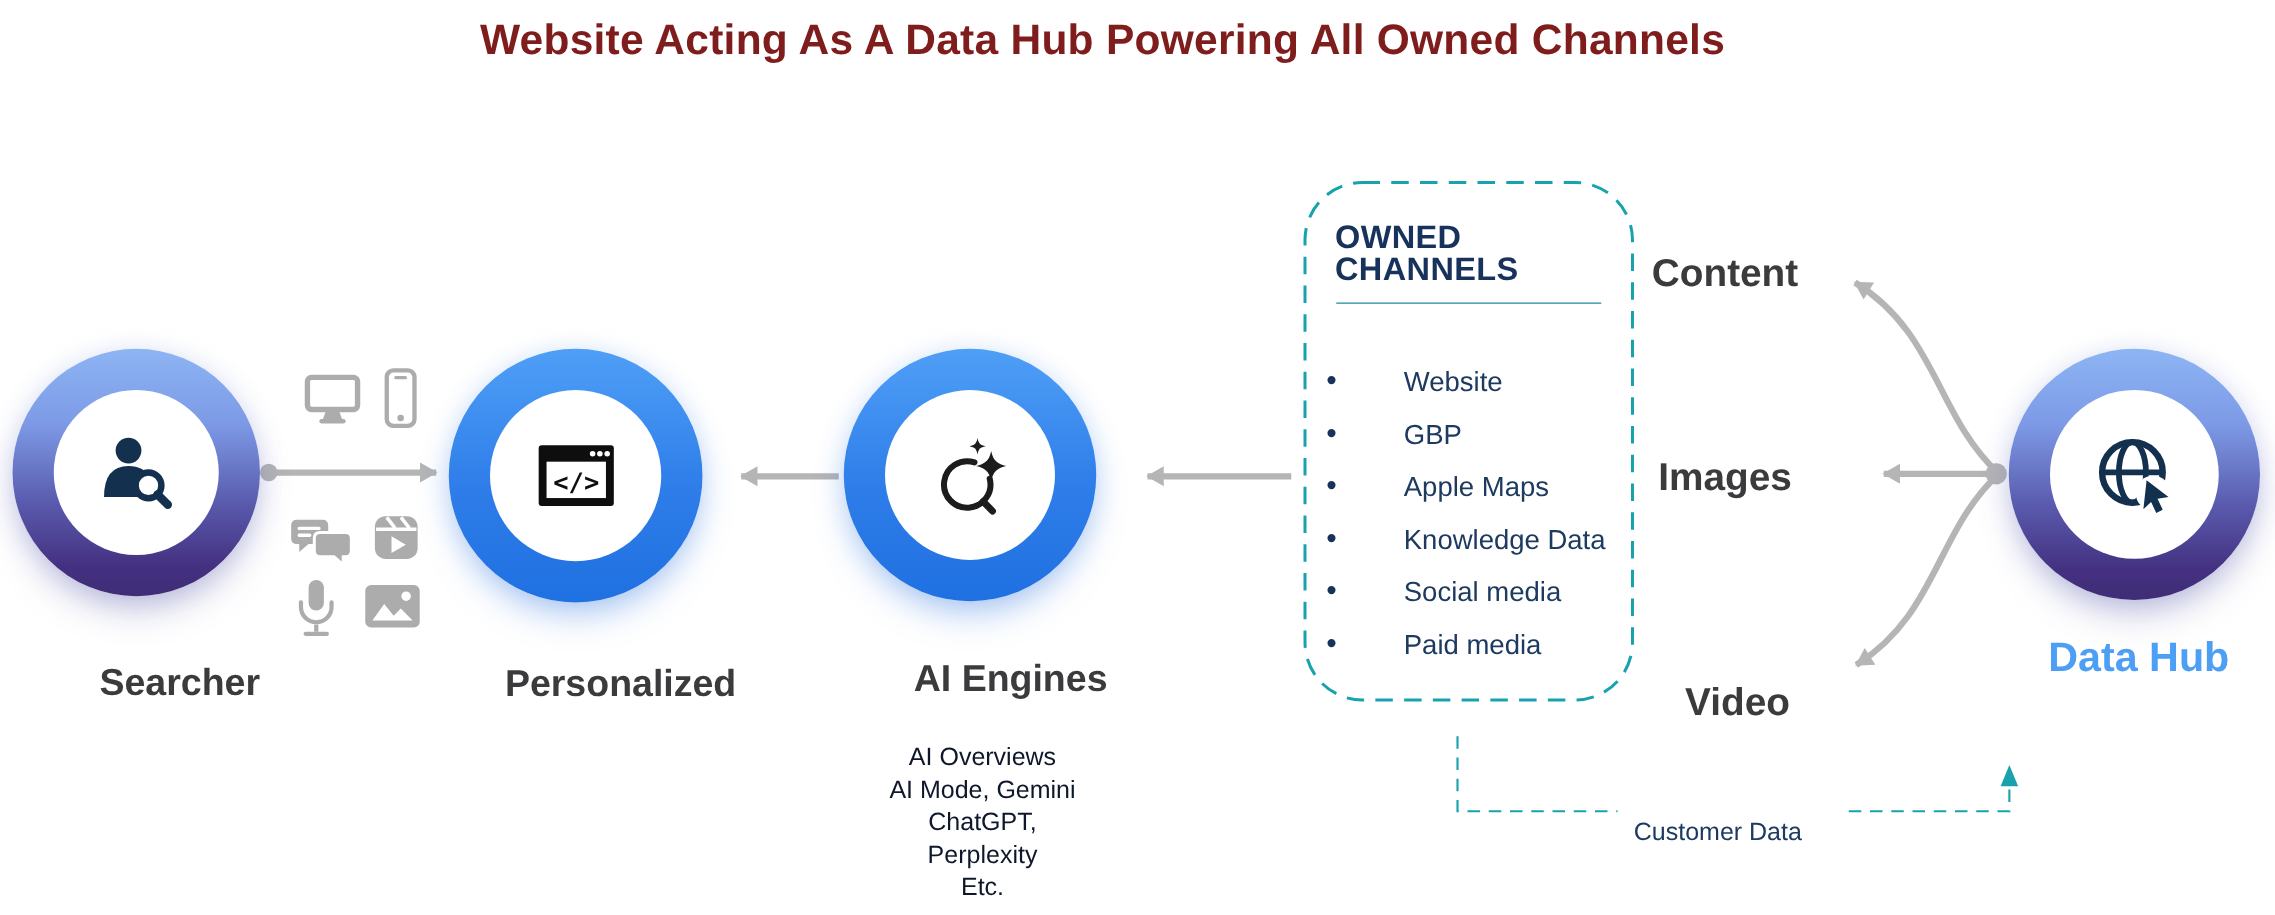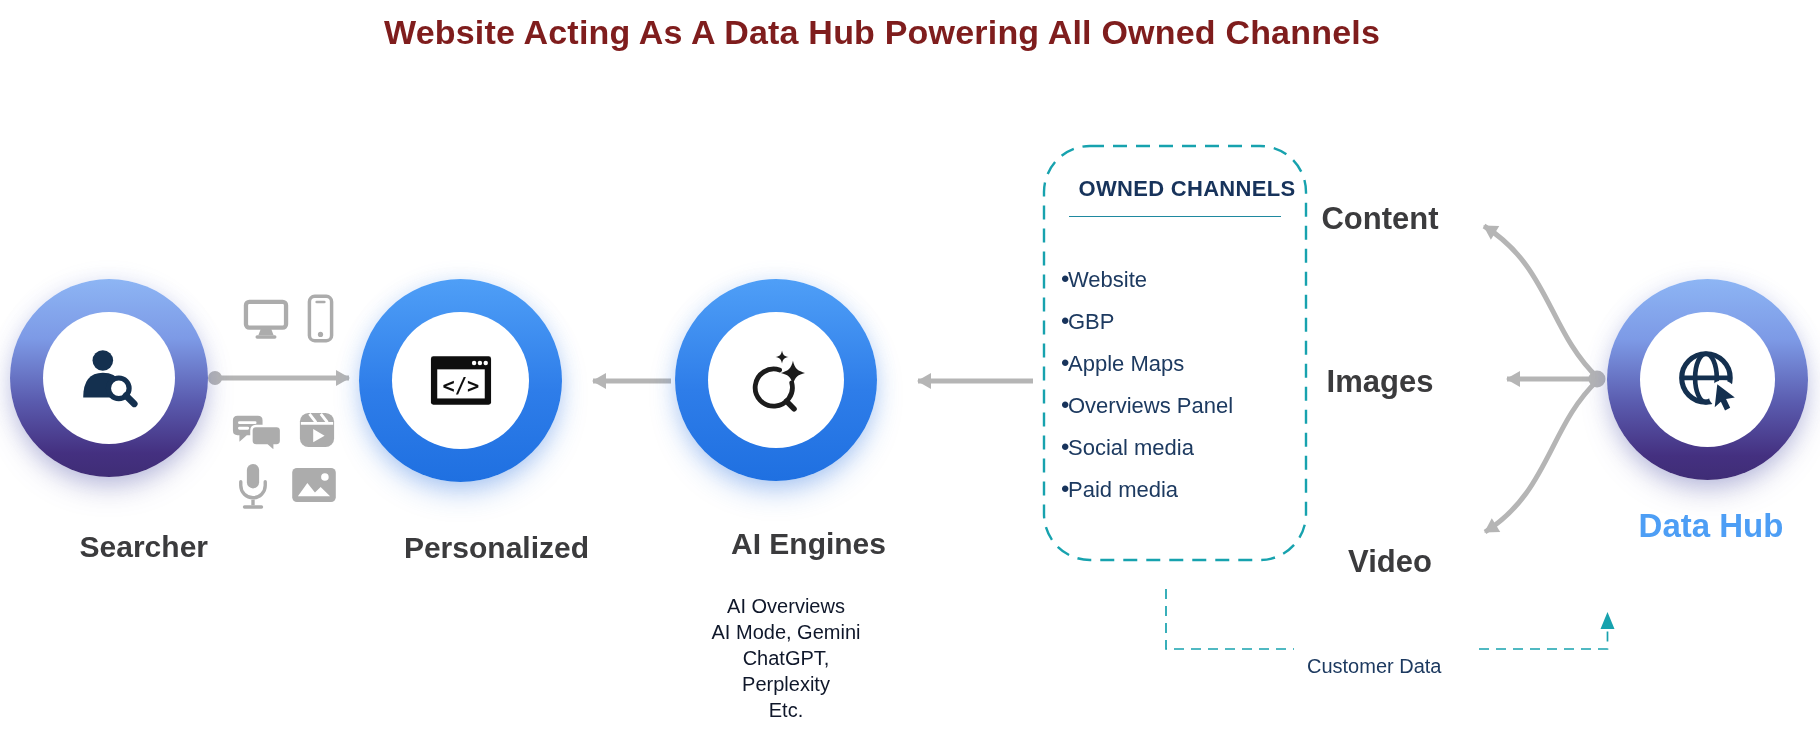--- a/index.html
+++ b/index.html
@@ -22,25 +22,25 @@
 
   .nlabel { position:absolute; text-align:right; font-weight:700; color:#3b3b3d; font-size:30px; }
   .nlabel.two-line { line-height:54px; }
   .out-label { position:absolute; text-align:center; font-weight:700; color:#3b3b3d; font-size:31px; }
   .hub-label { position:absolute; text-align:center; font-weight:700; color:#4d9ef5; font-size:33px; }
   .sub-text { position:absolute; text-align:center; color:#0f172a; font-size:20px; line-height:26px; }
   .cust-label { position:absolute; text-align:left; color:#1d3a60; font-size:20px; }
 
   
   .oc-box { position:absolute; left:1044px; top:146px; width:262px; height:414px; }
-  .oc-head { margin-top:30px; text-align:center; font-size:22px; line-height:26px;
+  .oc-head { margin-top:30px; font-size:26px; line-height:26px;
              font-weight:700; color:#17335b; letter-spacing:.3px;padding-left:24px; }
   .oc-rule { width:212px; margin:14px auto 0; border-top:1.6px solid #1f89a0; }
   .oc-list { list-style:none; margin-top:50px; }
-  .oc-list li { position:relative; padding-left:24px; font-size:22px; line-height:26px;
+  .oc-list li { position:relative; padding-left:79px; font-size:22px; line-height:26px;
                 margin-bottom:16px; color:#1d3a60; }
   .oc-list li::before { content:"•"; position:absolute; left:17px; top:-1px;
                         color:#17335b; font-size:24px; }
 
   .dev-icon { position:absolute; }
 </style>
 </head>
 <body>
 
 <div class="canvas">
@@ -154,21 +154,21 @@
     <div>Etc.</div>
   </div>
 
   <div class="oc-box">
     <div class="oc-head">OWNED CHANNELS</div>
     <div class="oc-rule"></div>
     <ul class="oc-list">
       <li>Website</li>
       <li>GBP</li>
       <li>Apple Maps</li>
-      <li>Overviews Panel</li>
+      <li>Knowledge Data</li>
       <li>Social media</li>
       <li>Paid media</li>
     </ul>
   </div>
 
   <div class="out-label" style="left:1302px;top:201px;width:156px">Content</div>
   <div class="out-label" style="left:1302px;top:364px;width:156px">Images</div>
   <div class="out-label" style="left:1312px;top:544px;width:156px">Video</div>
 
   <div class="node ring-purple" style="left:1607px;top:279px;width:201px;height:201px">

